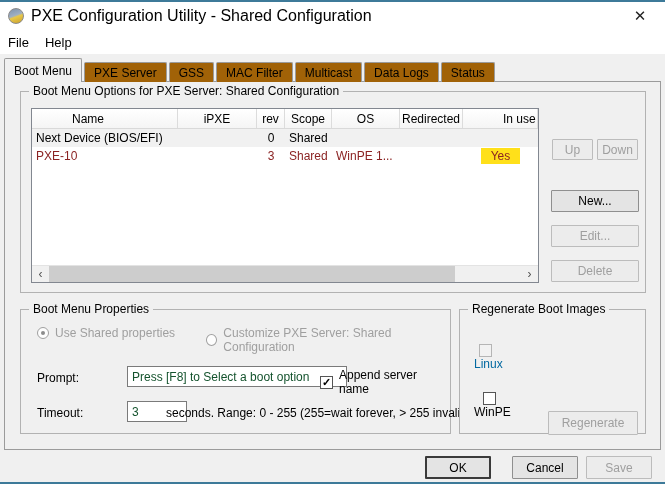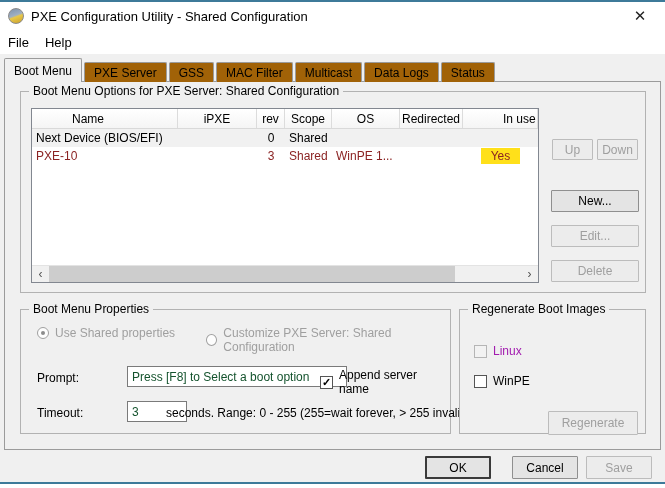--- a/index.html
+++ b/index.html
@@ -8,21 +8,21 @@
   .accent-line{position:absolute;left:0;width:665px;height:2px;background:#3d7a99;}
   .accent-top{top:0;}
   .accent-bottom{top:482px;}
   .below-line{position:absolute;top:484px;left:0;width:665px;height:4px;background:#ffffff;}
 
   
   .titlebar{position:absolute;top:2px;left:0;width:665px;height:28px;background:#ffffff;display:flex;align-items:center;}
   .app-icon{width:16px;height:16px;margin-left:8px;border-radius:50%;
     background:linear-gradient(160deg,#7d92ad 0%,#9fb0c4 45%,#e8c84a 55%,#caa12c 100%);
     border:1px solid #8a8a8a;}
-  .title-text{margin-left:7px;font-size:13px;color:#000;text-align:right;}
+  .title-text{margin-left:7px;font-size:16px;color:#000;text-align:right;}
   .close-btn{position:absolute;right:10px;top:3px;width:30px;height:22px;display:flex;align-items:center;justify-content:center;
     font-size:15px;color:#222;cursor:default;}
 
   
   .menubar{position:absolute;top:30px;left:0;width:665px;height:24px;background:#ffffff;display:flex;align-items:center;font-size:13px;}
   .menu-item{padding:2px 8px;color:#000;}
 
   
   .tabstrip{position:absolute;top:58px;left:4px;display:flex;align-items:flex-end;z-index:3;}
   .tab{font-size:12px;color:#000;background:#a16207;border:1px solid #9b9b9b;border-bottom:none;
@@ -73,21 +73,21 @@
   .b-save{left:586px;top:456px;width:66px;height:23px;}
 
   
   .radio{position:absolute;display:flex;align-items:center;font-size:12px;}
   .radio .circle{width:12px;height:12px;border-radius:50%;border:1px solid #a0a0a0;background:#fdfdfd;margin-right:6px;position:relative;}
   .radio.selected .circle::after{content:"";position:absolute;left:3px;top:3px;width:4px;height:4px;border-radius:50%;background:#8c8c8c;}
   .radio.disabled{color:#9f9f9f;}
   .checkbox{position:absolute;display:flex;align-items:center;font-size:12px;color:#000;}
   .checkbox .box{width:13px;height:13px;border:1px solid #555;background:#fff;margin-right:6px;display:flex;align-items:center;justify-content:center;
     font-size:11px;font-weight:bold;color:#000;line-height:1;}
-  .checkbox.disabled{color:#a21caf;}
+  .checkbox.disabled{color:#0369a1;flex-direction:column;}
   .checkbox.disabled .box{border-color:#b5b5b5;background:#f2f2f2;}
 
   
   .field-label{position:absolute;font-size:12px;color:#000;}
   .textfield{position:absolute;border:1px solid #7a7a7a;background:#fff;font-size:12px;padding:2px 4px;height:21px;color:#14532d;margin-left:34px;}
   .hint{position:absolute;font-size:12px;color:#000;white-space:nowrap;}
 </style>
 </head>
 <body>
 
@@ -194,21 +194,21 @@
     </div>
 
     <div class="groupbox gb-regen">
       <span class="legend">Regenerate Boot Images</span>
 
       <div class="checkbox disabled" style="left:14px;top:34px;">
         <span class="box"></span>
         <span>Linux</span>
       </div>
       <div class="btn disabled b-regen">Regenerate</div>
-      <div class="checkbox" style="left:14px;top:64px;">
+      <div class="checkbox" style="left:14px;top:82px;flex-direction:column;">
         <span class="box"></span>
         <span>WinPE</span>
       </div>
     </div>
 
   </div>
 
   <div class="btn default b-ok">OK</div>
   <div class="btn b-cancel">Cancel</div>
   <div class="btn disabled b-save">Save</div>

